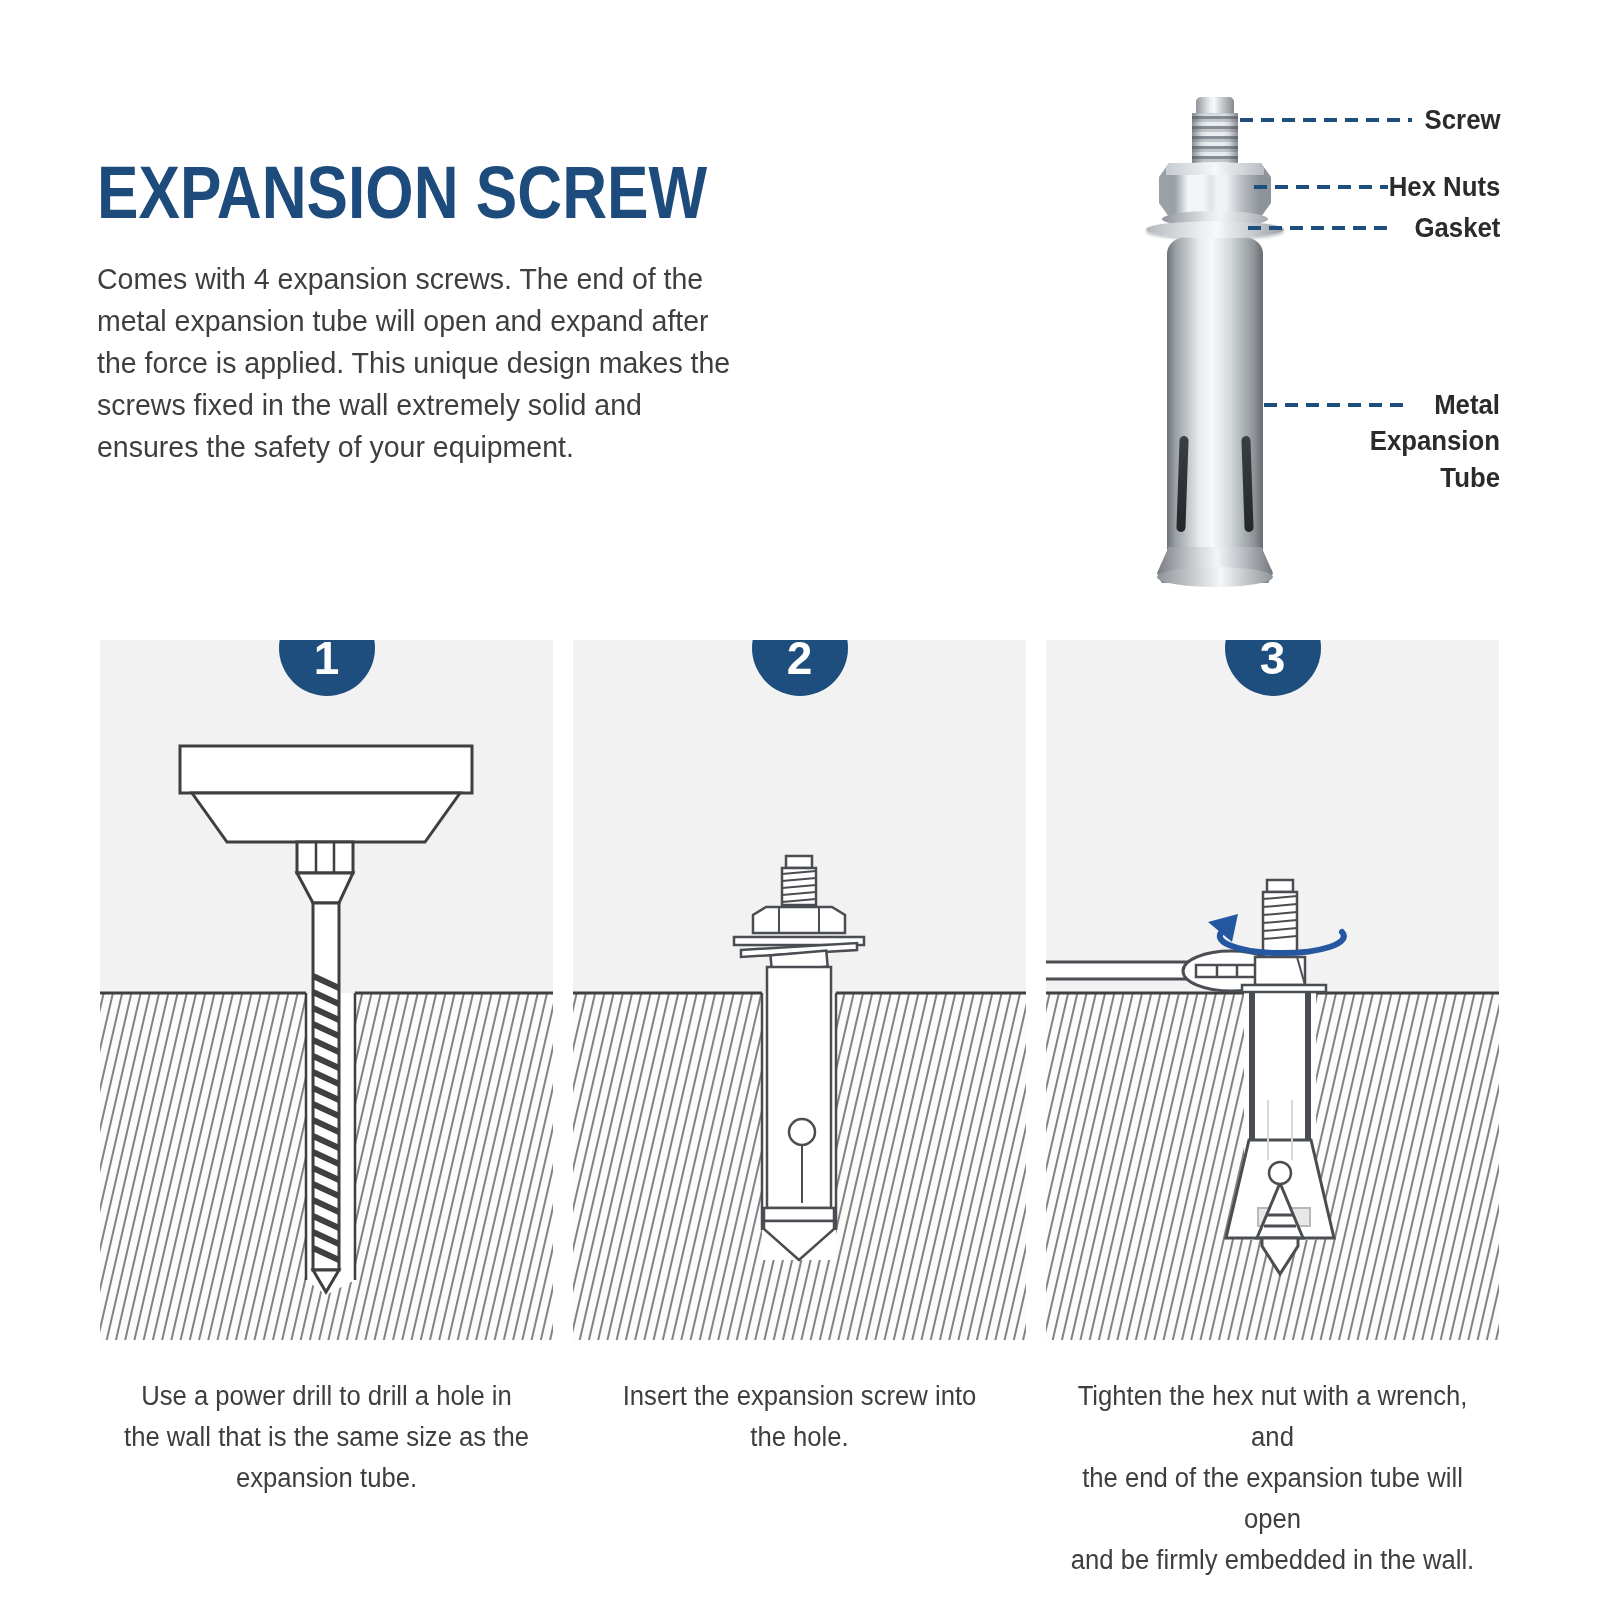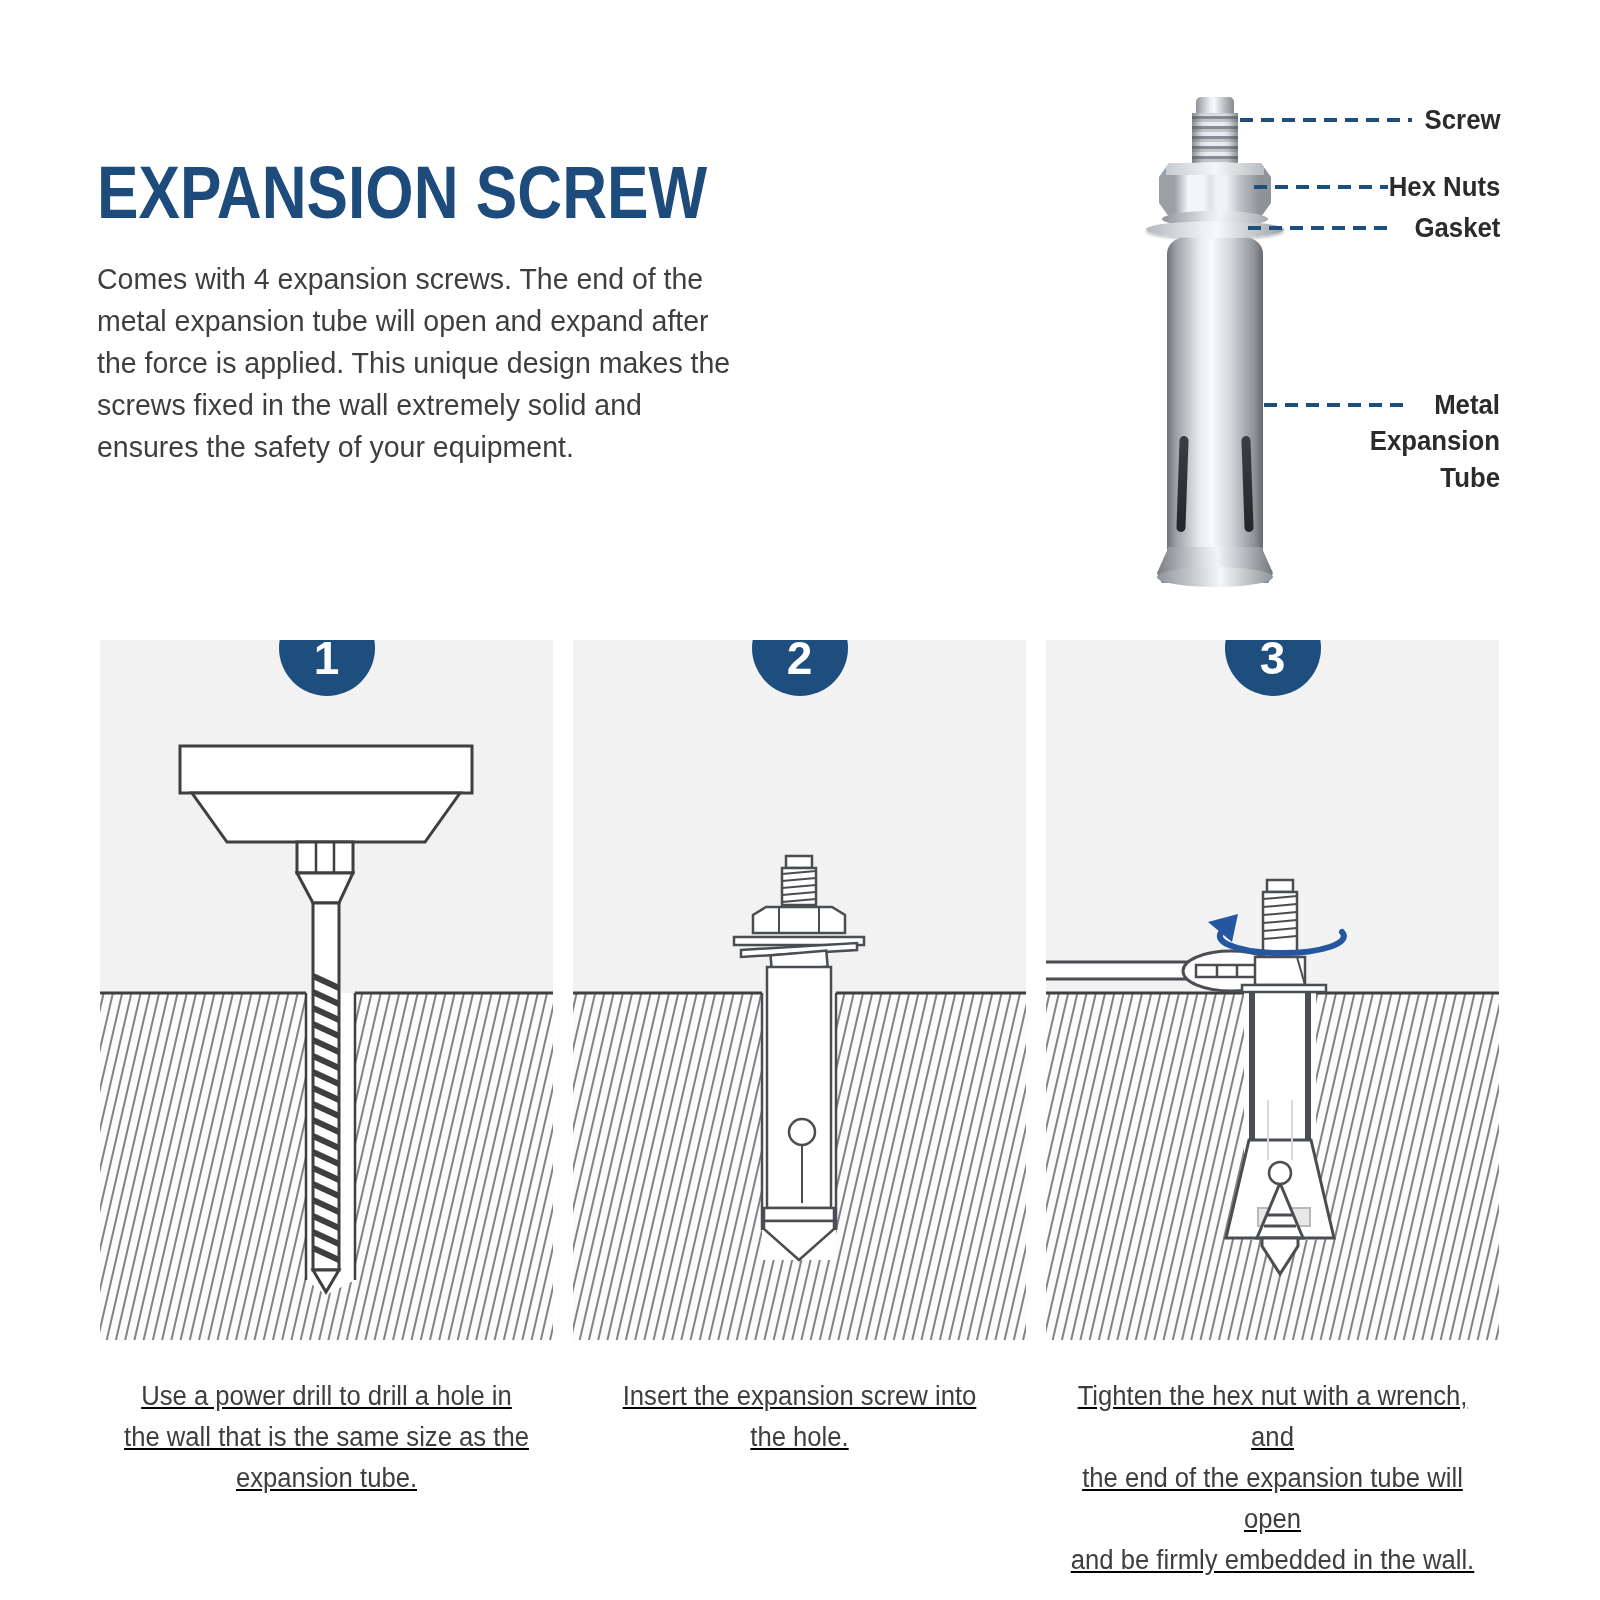--- a/index.html
+++ b/index.html
@@ -61,21 +61,21 @@
   
   .panels{position:absolute;left:100px;top:640px;width:1400px;display:flex;gap:20px;}
   .panel{position:relative;width:453px;height:700px;background:#f2f2f3;overflow:hidden;flex:none;}
   .badge{position:absolute;left:50%;top:-40px;margin-left:-48px;width:96px;height:96px;
          border-radius:50%;background:#1d4e7d;color:#ffffff;display:flex;
          align-items:flex-end;justify-content:center;padding-bottom:11px;box-sizing:border-box;
          font-size:46px;font-weight:bold;z-index:3;}
   .art{position:absolute;left:0;top:0;z-index:1;}
 
   
-  .captions{position:absolute;left:100px;top:1376px;width:1400px;display:flex;gap:20px;text-decoration:underline;}
+  .captions{position:absolute;left:100px;top:1376px;width:1400px;display:flex;gap:20px;}
   .caption{width:453px;flex:none;text-align:center;font-size:27px;line-height:1.52;
            color:#3e3e3e;white-space:pre-line;transform:scaleX(.95);transform-origin:center top;}
 </style>
 </head>
 <body>
 
 <div class="page">
 
   <div class="title">EXPANSION SCREW</div>
   <div class="desc">Comes with 4 expansion screws. The end of the

